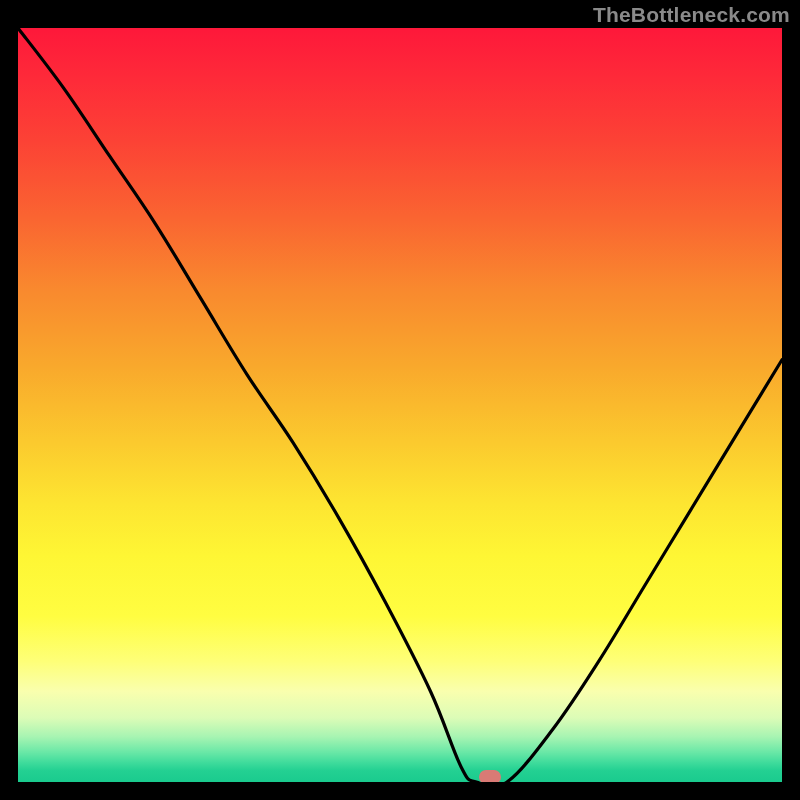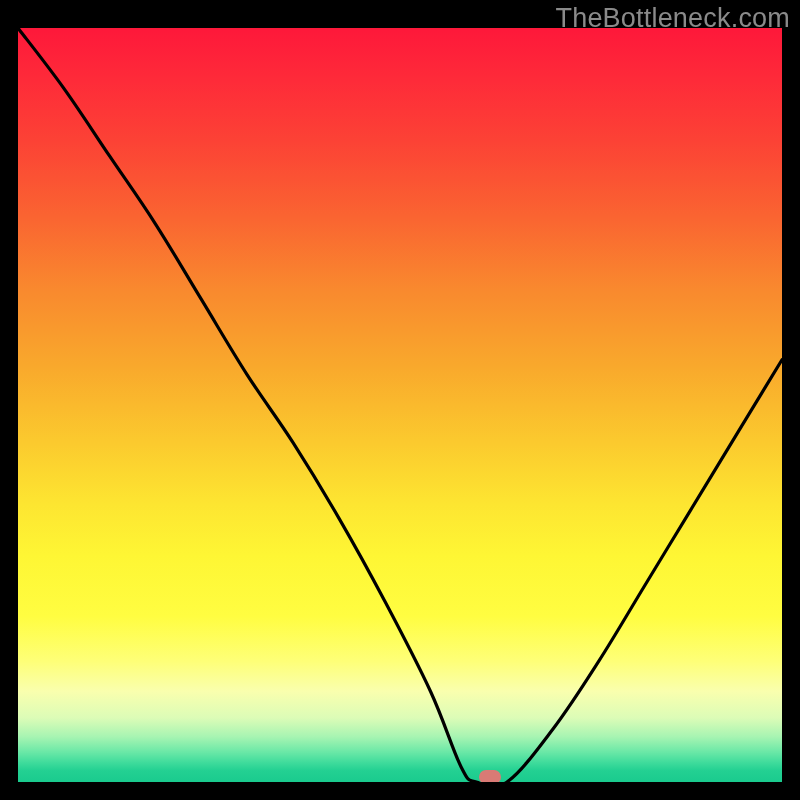--- a/index.html
+++ b/index.html
@@ -62,22 +62,22 @@
     height: 14px;
     border-radius: 7px;
     background: #d97a75;
     transform: translate(-50%, -50%);
   }
   .watermark {
     position: absolute;
     top: 3px;
     right: 10px;
     font-family: Arial, Helvetica, sans-serif;
-    font-size: 27px;
-    font-weight: 400;
+    font-size: 21px;
+    font-weight: 700;
     color: #8a8a8a;
     letter-spacing: 0.2px;
   }
 </style>
 </head>
 <body>
 
 <div class="frame">
 
   <div class="watermark">TheBottleneck.com</div>

